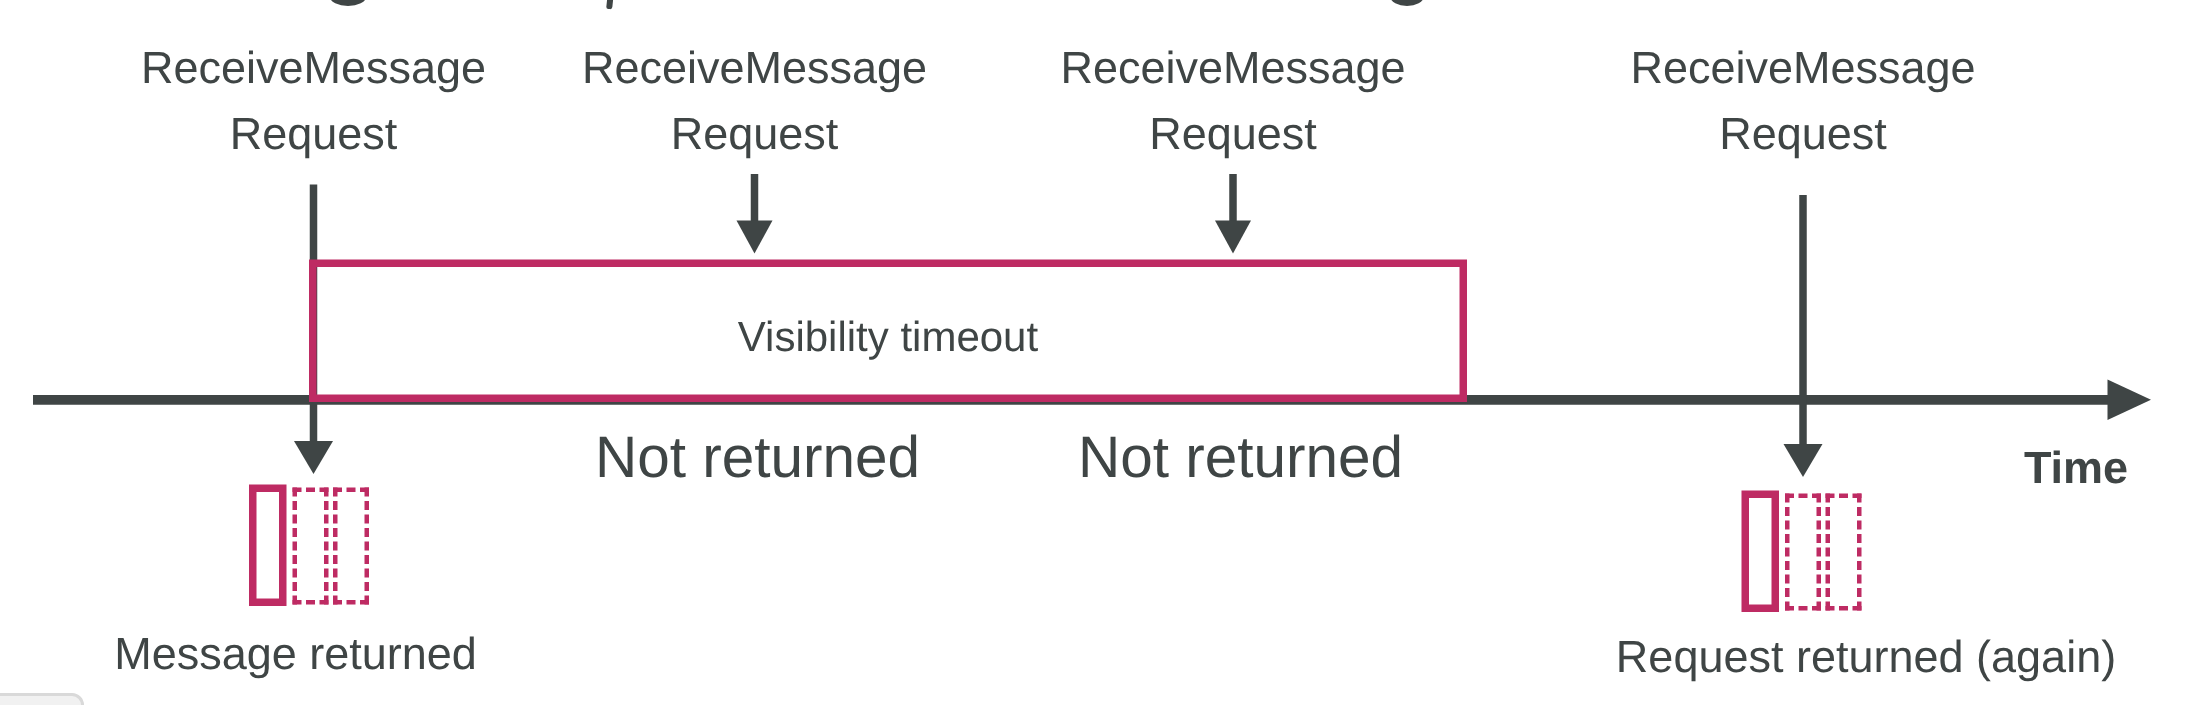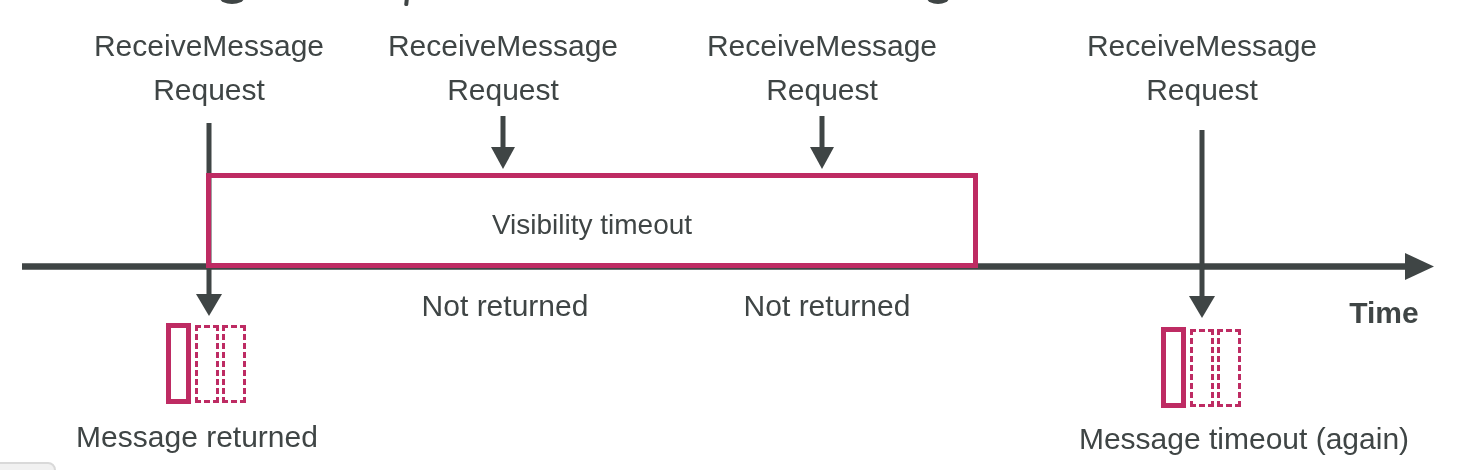--- a/index.html
+++ b/index.html
@@ -44,21 +44,21 @@
     border: 5px solid var(--accent);
     background: transparent;
   }
   .visibility-label {
     left: 442px;
     top: 205px;
     width: 300px;
     font-size: 28px;
     line-height: 40px;
   }
-  .not-returned { top: 288px; width: 300px; font-size: 30px; line-height: 36px; }
+  .not-returned { top: 288px; width: 300px; font-size: 39px; line-height: 36px; }
   .caption { font-size: 30px; line-height: 40px; }
   .time-label { left: 1284px; top: 293px; width: 200px; font-size: 30px; line-height: 40px; font-weight: bold; }
 
   .msg-icon { position: absolute; }
   .msg-rect { position: absolute; background: transparent; }
   .msg-rect.solid  { border: 5px solid var(--accent); width: 25px; height: 81px; left: 0; top: 0; }
   .msg-rect.dashed { border: 3px dashed var(--accent); width: 24px; height: 78px; top: 2px; }
   .msg-rect.dashed.d1 { left: 29px; }
   .msg-rect.dashed.d2 { left: 56px; }
 
@@ -136,17 +136,17 @@
     <div class="msg-rect dashed d2"></div>
   </div>
 
   <div class="msg-icon" style="left:1161px; top:327px; width:81px; height:83px">
     <div class="msg-rect solid"></div>
     <div class="msg-rect dashed d1"></div>
     <div class="msg-rect dashed d2"></div>
   </div>
 
   <div class="label caption" style="left:-3px; top:417px; width:400px">Message returned</div>
-  <div class="label caption" style="left:1044px; top:419px; width:400px">Message timeout (again)</div>
+  <div class="label caption" style="left:1044px; top:419px; width:400px">Request returned (again)</div>
 
   <div class="cropped-corner"></div>
 
 </div>
 
 </body></html>

